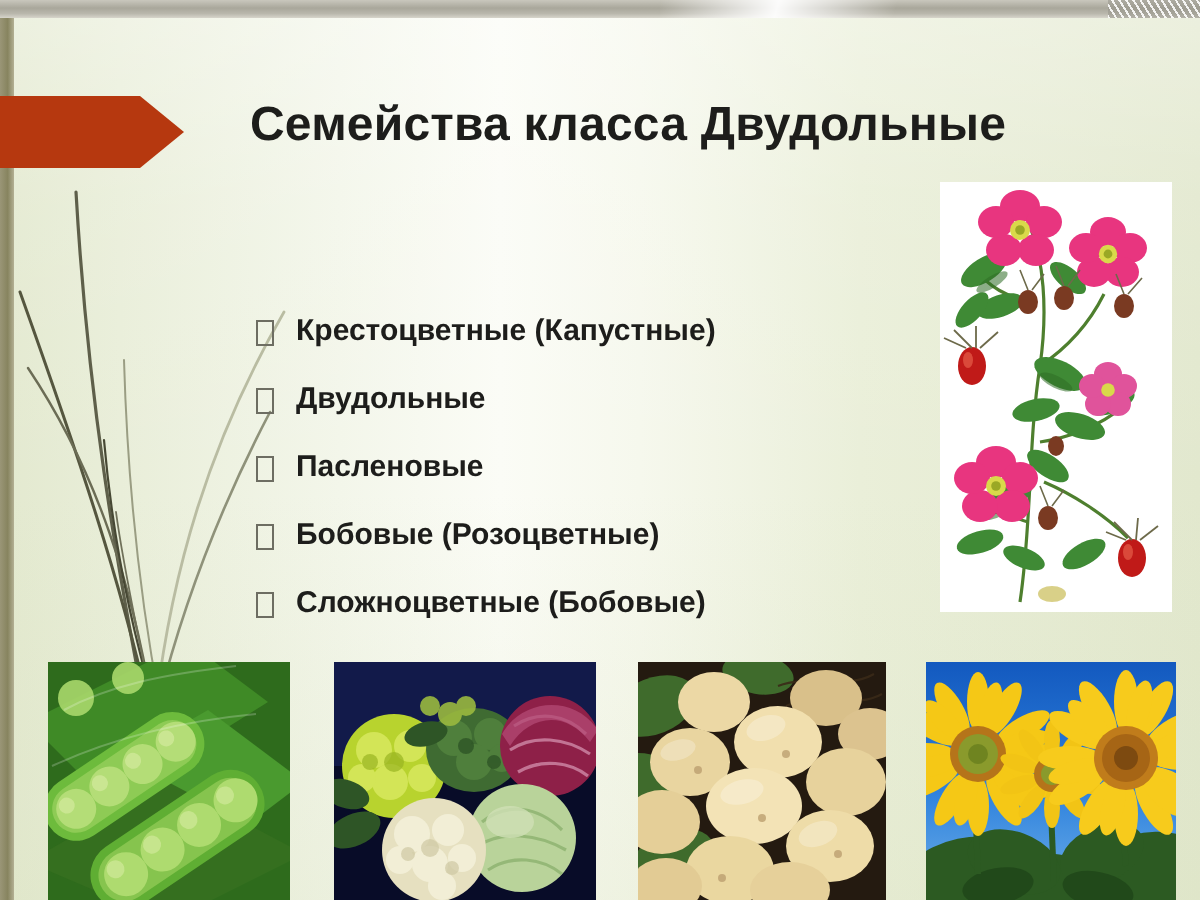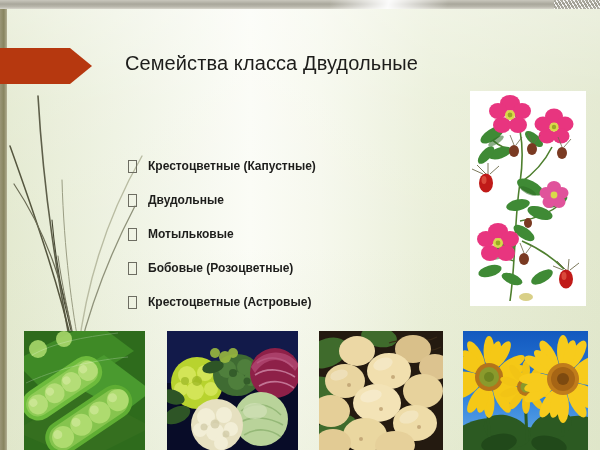--- a/index.html
+++ b/index.html
@@ -104,22 +104,22 @@
     border-bottom: 18px solid transparent;
     border-left: 22px solid #b6380f;
   }
 
   
   .title {
     position: absolute;
     left: 125px;
     top: 50px;
     width: 360px;
-    font-size: 20px;
-    font-weight: normal;
+    font-size: 24px;
+    font-weight: bold;
     color: #1d1d1b;
     letter-spacing: 0.1px;
     line-height: 26px;
     white-space: nowrap;
   }
 
   
   .bullets {
     position: absolute;
     left: 128px;
@@ -140,21 +140,21 @@
   }
   .bullet-box {
     display: inline-block;
     width: 7px;
     height: 11px;
     border: 1px solid #6d6d62;
     background: transparent;
     vertical-align: middle;
   }
   .bullet-text {
-    font-size: 12px;
+    font-size: 15px;
     font-weight: bold;
     color: #1d1d1b;
     line-height: 34px;
     white-space: nowrap;
   }
 
   
   .rose-frame {
     position: absolute;
     left: 470px;
@@ -226,31 +226,31 @@
       <span class="bullet-text">Крестоцветные (Капустные)</span>
     </div>
 
     <div class="bullet-row">
       <span class="bullet-marker"><span class="bullet-box"></span></span>
       <span class="bullet-text">Двудольные</span>
     </div>
 
     <div class="bullet-row">
       <span class="bullet-marker"><span class="bullet-box"></span></span>
-      <span class="bullet-text">Мотыльковые</span>
+      <span class="bullet-text">Пасленовые</span>
     </div>
 
     <div class="bullet-row">
       <span class="bullet-marker"><span class="bullet-box"></span></span>
       <span class="bullet-text">Бобовые (Розоцветные)</span>
     </div>
 
     <div class="bullet-row">
       <span class="bullet-marker"><span class="bullet-box"></span></span>
-      <span class="bullet-text">Крестоцветные (Астровые)</span>
+      <span class="bullet-text">Сложноцветные (Бобовые)</span>
     </div>
 
   </div>
 
   <div class="rose-frame">
     <svg viewBox="0 0 116 215" aria-hidden="true">
       <rect width="116" height="215" fill="#ffffff"></rect>
       <g stroke="#4e7f2e" stroke-width="1.6" fill="none">
         <path d="M40 210 C 46 170, 44 130, 50 92 C 54 64, 52 38, 44 20"></path>
         <path d="M50 92 C 62 84, 74 72, 82 56"></path>

